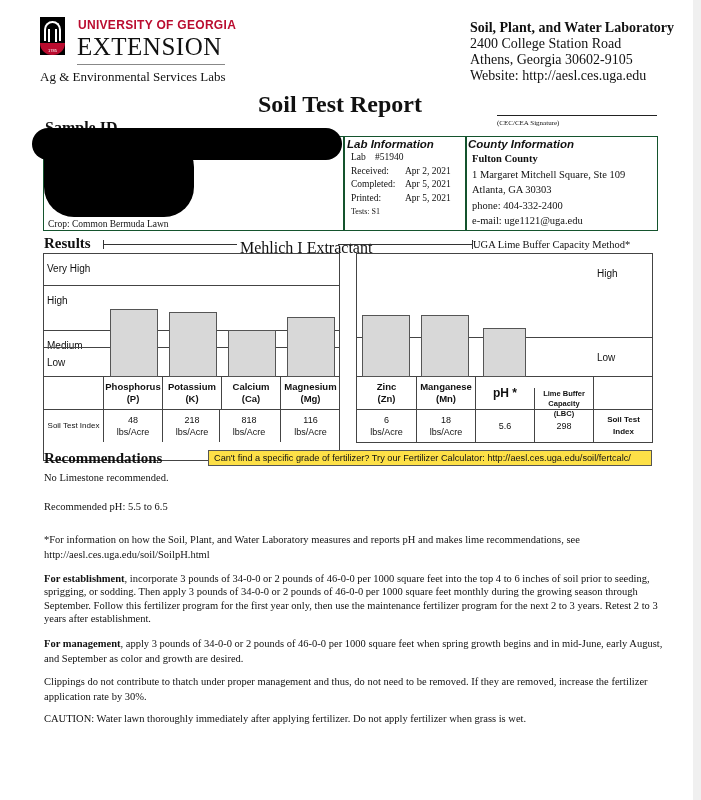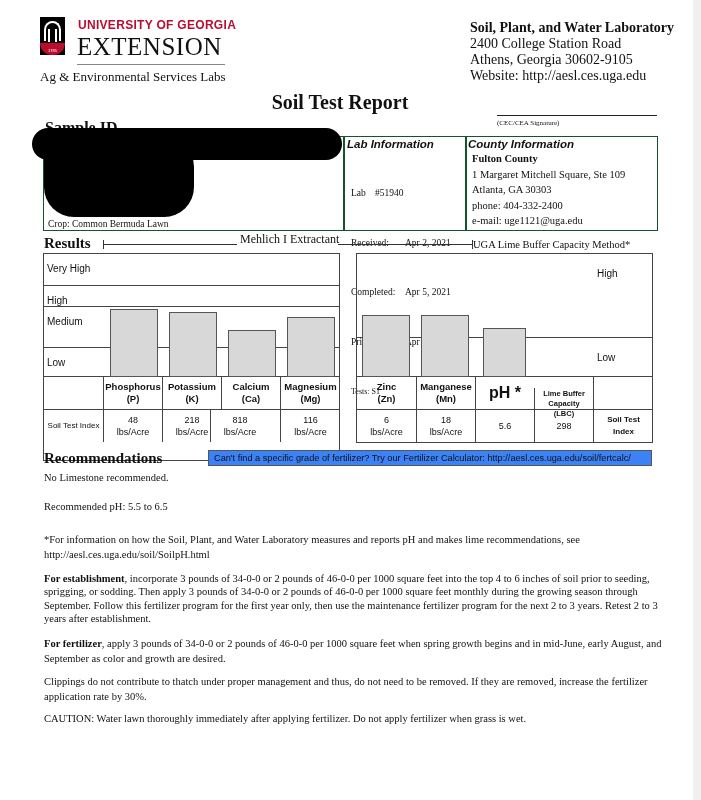--- a/index.html
+++ b/index.html
@@ -15,59 +15,59 @@
   .logo-mark .base { position: absolute; left: 0; bottom: 0; width: 25px; height: 12px; background: #ba0c2f; border-radius: 0 0 12px 12px; }
   .logo-mark .yr { position: absolute; left: 0; bottom: 2px; width: 25px; text-align: center; font-size: 4px; color: #fff; font-family: "Liberation Sans", sans-serif; }
   .uga-name { left: 78px; top: 18px; font-family: "Liberation Sans", sans-serif; font-weight: bold; font-size: 12px; color: #ba0c2f; letter-spacing: 0.3px; }
   .ext-name { left: 77px; top: 33px; font-size: 25px; letter-spacing: 0.5px; line-height: 28px; }
   .logo-rule { left: 77px; top: 64px; width: 148px; height: 1px; background: #888; }
   .aesl-name { left: 40px; top: 69px; font-size: 13px; }
 
   .lab-block { left: 470px; top: 20px; font-size: 14px; line-height: 16px; }
   .lab-block .t { font-weight: bold; }
 
-  .title { left: 0; width: 680px; top: 91px; text-align: center; font-size: 20px; font-weight: bold; }
+  .title { left: 0; width: 680px; top: 91px; text-align: center; font-size: 24px; font-weight: bold; }
 
   .sig-line { left: 497px; top: 115px; width: 160px; height: 1px; background: #222; }
   .sig-label { left: 497px; top: 119px; font-size: 7px; }
 
   .sample-title { left: 45px; top: 119px; font-size: 16px; font-weight: bold; }
 
   
   .box { border: 1px solid #14532d; }
   .sample-box { left: 43px; top: 136px; width: 301px; height: 95px; }
   .redact { position: absolute; background: #000; }
   .crop { position: absolute; left: 4px; bottom: 1px; font-size: 9.5px; }
   .labinfo-box { left: 344px; top: 136px; width: 122px; height: 95px; font-size: 9.5px; padding-left: 4px; }
   .county-box { left: 466px; top: 136px; width: 192px; height: 95px; font-size: 10.5px; padding-left: 3px; }
   .box-head { font-family: "Liberation Sans", sans-serif; font-style: italic; font-weight: bold; font-size: 11.5px; margin-left: -2px; line-height: 14px; }
-  .labinfo-box .row { line-height: 13.5px; padding-left: 2px; display: flex; margin-top: 36px; }
+  .labinfo-box .row { line-height: 13.5px; padding-left: 2px; display: flex; }
   .labinfo-box .row .k { width: 54px; }
   .labinfo-box .small { font-size: 8px; }
   .county-box .line { line-height: 15.5px; padding-left: 2px; }
 
   
   .results-title { left: 44px; top: 235px; font-size: 15px; font-weight: bold; }
   .res-line { height: 1px; background: #333; }
   .tick { width: 1px; height: 9px; background: #333; }
-  .meh { left: 240px; top: 232px; font-size: 12px; }
+  .meh { left: 240px; top: 239px; font-size: 16px; }
   .uga-lime { left: 473px; top: 239px; font-size: 10.5px; }
 
   
   .chart { border: 1px solid #444; }
   .band { position: absolute; left: 0; right: 0; border-top: 1px solid #444; font-family: "Liberation Sans", sans-serif; font-size: 10px; }
   .band:first-child { border-top: none; }
   .band .lbl { position: absolute; left: 3px; }
   .bar { position: absolute; background: #d8d8d8; border: 1px solid #555; }
   .cell { position: absolute; border-left: 1px solid #444; font-family: "Liberation Sans", sans-serif; text-align: center; display: flex; align-items: center; justify-content: center; flex-direction: column; }
   .hdr { font-weight: bold; font-size: 9.5px; line-height: 12px; }
   .val { font-size: 9px; line-height: 12px; }
   .hline { position: absolute; height: 1px; background: #444; }
 
-  .calc-box { left: 208px; top: 450px; width: 444px; height: 16px; background: #3b82f6; border: 1px solid #555; font-family: "Liberation Sans", sans-serif; font-size: 9.2px; line-height: 14px; padding-left: 5px; }
+  .calc-box { left: 208px; top: 450px; width: 444px; height: 16px; background: #fde047; border: 1px solid #555; font-family: "Liberation Sans", sans-serif; font-size: 9.2px; line-height: 14px; padding-left: 5px; }
 
   .reco-title { left: 44px; top: 450px; font-size: 15px; font-weight: bold; }
   .p { left: 44px; width: 620px; font-size: 10.5px; line-height: 13.5px; }
   .p b { font-weight: bold; }
 </style>
 </head>
 <body>
 
 <div class="right-edge"></div>
 
@@ -141,21 +141,21 @@
 <div class="abs tick" style="left:472px; top:240px;"></div>
 <div class="abs uga-lime">UGA Lime Buffer Capacity Method*</div>
 
 <div class="abs chart" style="left:43px; top:253px; width:297px; height:124px;padding-left:48px;">
   <div class="band" style="top:0; height:31px;">
       <span class="lbl" style="top:9px">Very High</span>
     </div>
   <div class="band" style="top:31px; height:31px;">
       <span class="lbl" style="top:9px">High</span>
     </div>
-  <div class="band" style="top:52px; height:31px;">
+  <div class="band" style="top:76px; height:31px;">
       <span class="lbl" style="top:9px">Medium</span>
     </div>
   <div class="band" style="top:93px; height:31px;">
       <span class="lbl" style="top:9px">Low</span>
     </div>
   <div class="bar" style="left:66px; width:48px; top:55px; bottom:-1px;"></div>
   <div class="bar" style="left:125px; width:48px; top:58px; bottom:-1px;"></div>
   <div class="bar" style="left:184px; width:48px; top:76px; bottom:-1px;"></div>
   <div class="bar" style="left:243px; width:48px; top:63px; bottom:-1px;"></div>
 </div>
@@ -181,21 +181,21 @@
     </div>
   <div class="cell val" style="left:0; width:59px; top:33px; height:32px; border-left:none; font-size:8px;">Soil Test Index</div>
   <div class="cell val" style="left:59px; width:59px; top:33px; height:32px;">
       <span>48</span>
       <span>lbs/Acre</span>
     </div>
   <div class="cell val" style="left:118px; width:59px; top:33px; height:32px;">
       <span>218</span>
       <span>lbs/Acre</span>
     </div>
-  <div class="cell val" style="left:166px; width:59px; top:33px; height:32px;text-align:right;">
+  <div class="cell val" style="left:175px; width:59px; top:33px; height:32px;text-align:right;">
       <span>818</span>
       <span>lbs/Acre</span>
     </div>
   <div class="cell val" style="left:236px; width:60px; top:33px; height:32px;">
       <span>116</span>
       <span>lbs/Acre</span>
     </div>
 </div>
 
 <div class="abs chart" style="left:356px; top:253px; width:297px; height:124px;">
@@ -213,21 +213,21 @@
 <div class="abs" style="left:356px; top:377px; width:297px; height:66px; border:1px solid #444; border-top:none;">
   <div class="hline" style="left:0; right:0; top:32px;"></div>
   <div class="cell hdr" style="left:0; width:59px; top:0; height:32px; border-left:none;">
       <span>Zinc</span>
       <span>(Zn)</span>
     </div>
   <div class="cell hdr" style="left:59px; width:59px; top:0; height:32px;">
       <span>Manganese</span>
       <span>(Mn)</span>
     </div>
-  <div class="cell hdr" style="left:118px; width:59px; top:0; height:32px; font-size:16px;">
+  <div class="cell hdr" style="left:118px; width:59px; top:0; height:32px; font-size:12px;">
       <span>pH *</span>
     </div>
   <div class="cell hdr" style="left:177px; width:59px; top:0; height:32px; font-size:7.5px; line-height:10px; padding:0 8px;margin-top:11px;">
       <span>Lime Buffer Capacity (LBC)</span>
     </div>
   <div class="cell" style="left:236px; width:60px; top:0; height:32px;"></div>
   <div class="cell val" style="left:0; width:59px; top:33px; height:32px; border-left:none;">
       <span>6</span>
       <span>lbs/Acre</span>
     </div>
@@ -244,15 +244,15 @@
   <div class="cell val" style="left:236px; width:60px; top:33px; height:32px; font-weight:bold; font-size:8px; padding:0 12px;">Soil Test Index</div>
 </div>
 
 <div class="abs reco-title">Recommendations</div>
 <div class="abs calc-box">Can't find a specific grade of fertilizer?  Try our Fertilizer Calculator: http://aesl.ces.uga.edu/soil/fertcalc/</div>
 
 <div class="abs p" style="top:471px;">No Limestone recommended.</div>
 <div class="abs p" style="top:500px;">Recommended pH: 5.5 to 6.5</div>
 <div class="abs p" style="top:532px; line-height:15px;">*For information on how the Soil, Plant, and Water Laboratory measures and reports pH and makes lime recommendations, see http://aesl.ces.uga.edu/soil/SoilpH.html</div>
 <div class="abs p" style="top:572px; line-height:13.3px;"><b>For establishment</b><span>, incorporate 3 pounds of 34-0-0 or 2 pounds of 46-0-0 per 1000 square feet into the top 4 to 6 inches of soil prior to seeding, sprigging, or sodding. Then apply 3 pounds of 34-0-0 or 2 pounds of 46-0-0 per 1000 square feet monthly during the growing season through September. Follow this fertilizer program for the first year only, then use the maintenance fertilizer program for the next 2 to 3 years. Retest 2 to 3 years after establishment.</span></div>
-<div class="abs p" style="top:636px; line-height:15px;"><b>For fertilizer</b><span>, apply 3 pounds of 34-0-0 or 2 pounds of 46-0-0 per 1000 square feet when spring growth begins and in mid-June, early August, and September as color and growth are desired.</span></div>
+<div class="abs p" style="top:636px; line-height:15px;"><b>For management</b><span>, apply 3 pounds of 34-0-0 or 2 pounds of 46-0-0 per 1000 square feet when spring growth begins and in mid-June, early August, and September as color and growth are desired.</span></div>
 <div class="abs p" style="top:674px; line-height:15px;">Clippings do not contribute to thatch under proper management and thus, do not need to be removed. If they are removed, increase the fertilizer application rate by 30%.</div>
 <div class="abs p" style="top:712px;">CAUTION: Water lawn thoroughly immediately after applying fertilizer. Do not apply fertilizer when grass is wet.</div>
 
 </body></html>

